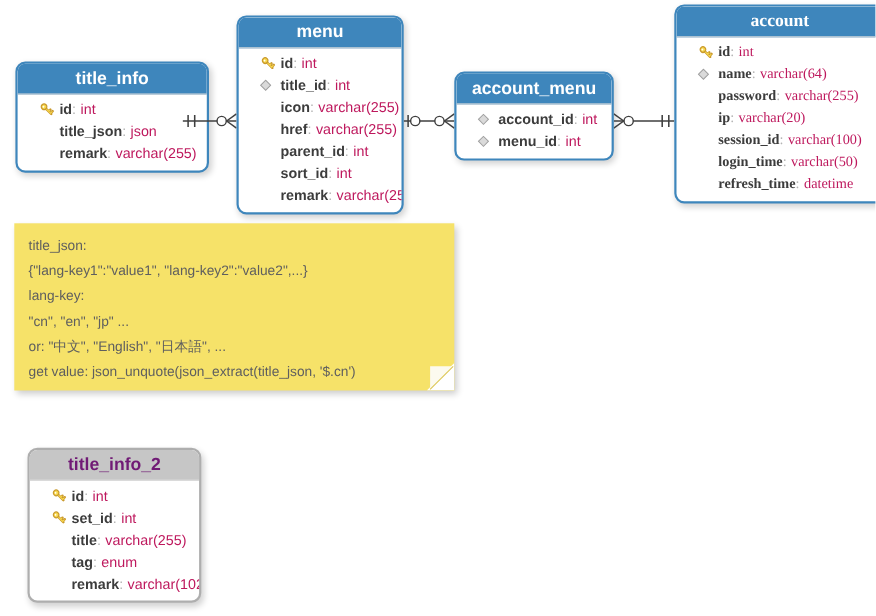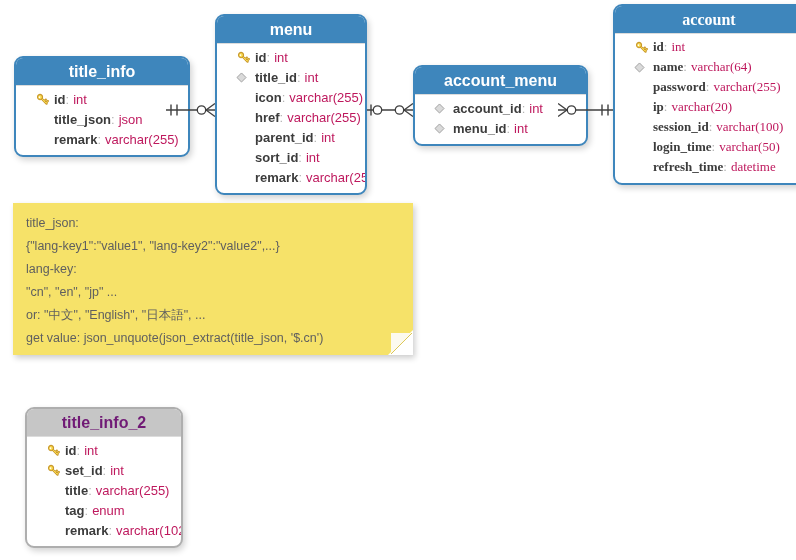--- a/index.html
+++ b/index.html
@@ -127,21 +127,21 @@
             <span class="f-type">int</span>
           </div>
           <div class="db-row">
             <span class="f-icon"></span>
             <span class="f-name">remark</span>
             <span class="f-sep">:</span>
             <span class="f-type">varchar(255)</span>
           </div>
         </div>
       </div>
-      <div class="db-table" style="left: 413px; top: 65px; width: 175px;">
+      <div class="db-table" style="left: 413px; top: 65px; width: 145px;">
         <div class="db-header">account_menu</div>
         <div class="db-body">
           <div class="db-row">
             <span class="f-icon">
    <svg width="11" height="11" viewBox="0 0 12 12">
     <rect x="2.5" y="2.5" width="7" height="7" transform="rotate(45 6 6)" fill="#dadada" stroke="#9f9f9f" stroke-width="1"></rect>
    </svg>
             </span>
             <span class="f-name">account_id</span>
             <span class="f-sep">:</span>

